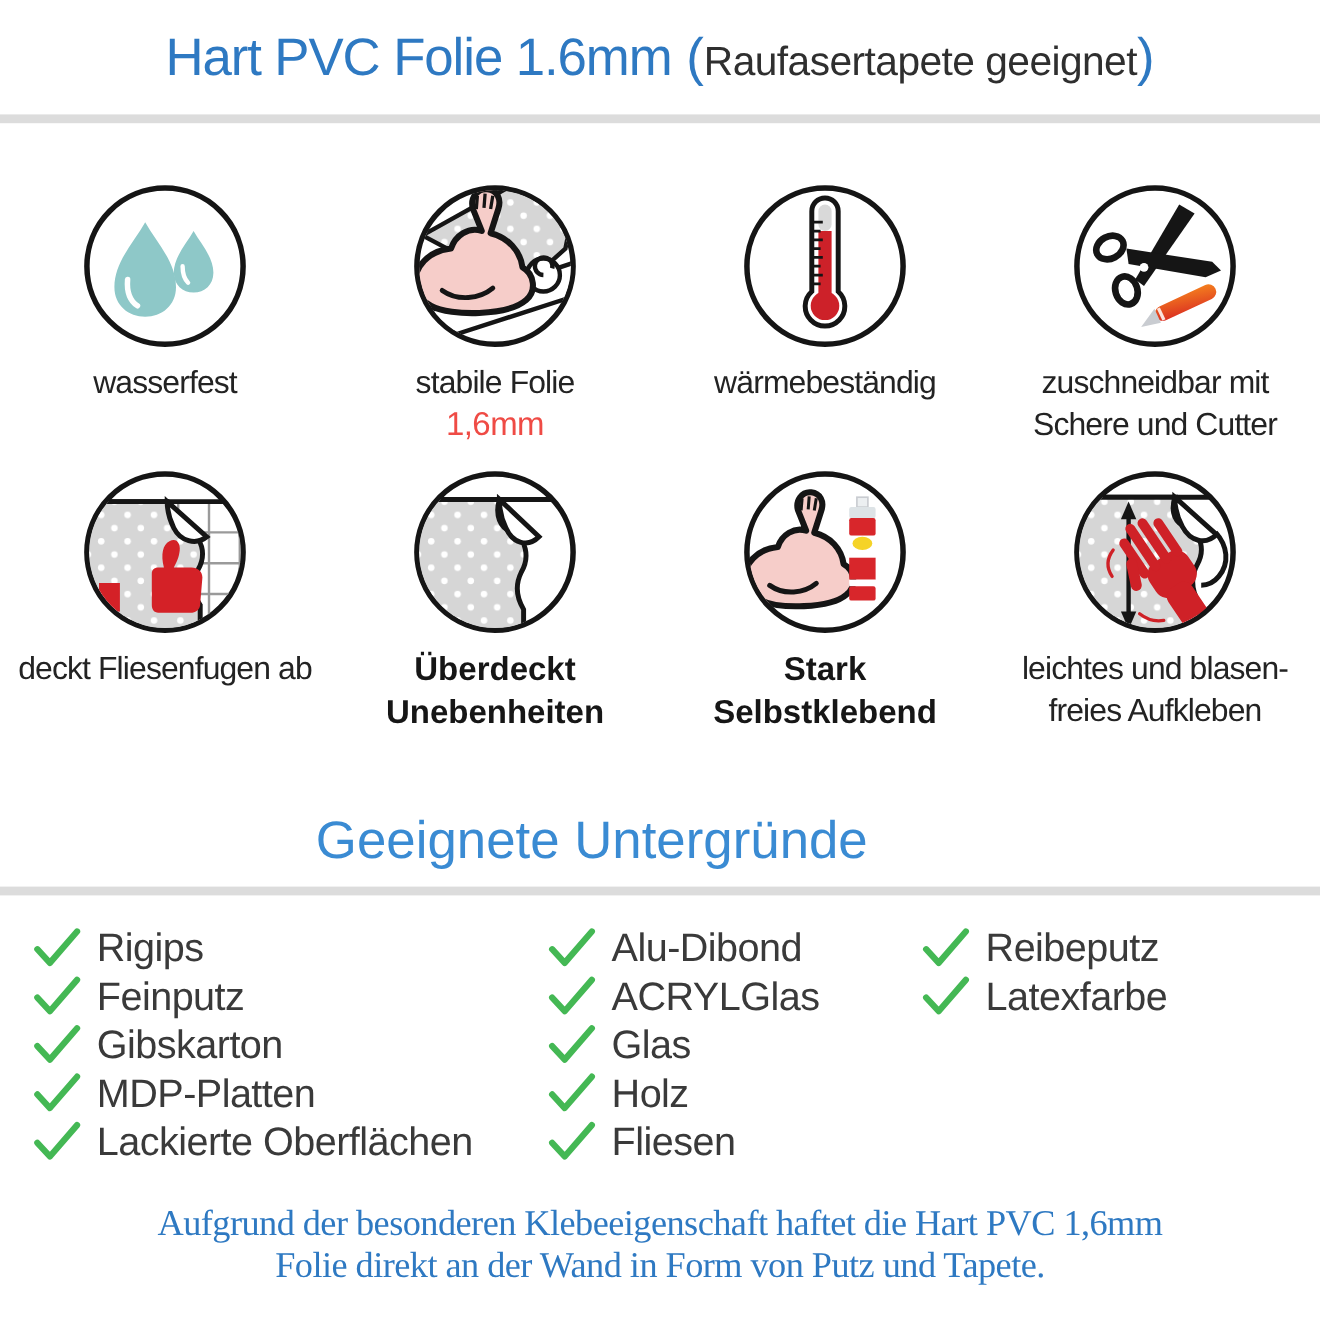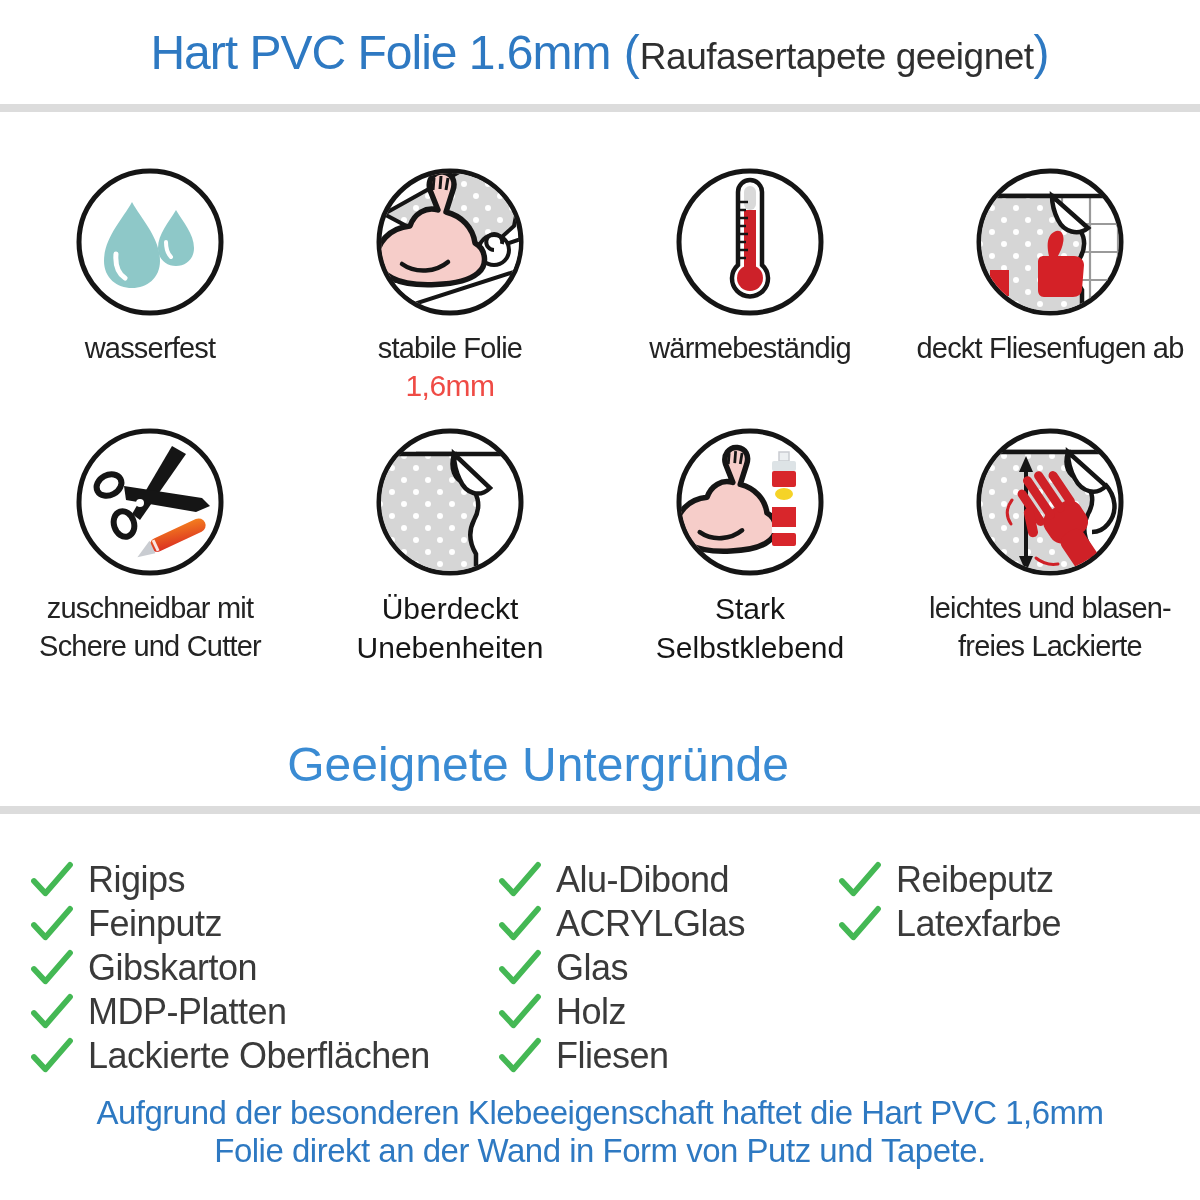--- a/index.html
+++ b/index.html
@@ -14,35 +14,35 @@
   .bar{position:absolute;left:0;width:1200px;height:8px;background:#dcdcdc;}
   .bar1{top:104px;} .bar2{top:806px;}
   
   .features{position:absolute;top:166px;left:0;width:1200px;display:grid;
             grid-template-columns:repeat(4,300px);grid-auto-rows:260px;}
   .feat{display:flex;flex-direction:column;align-items:center;}
   .icon-circle{width:152px;height:152px;}
   .icon-circle svg{display:block;width:152px;height:152px;}
   .feat-label{margin-top:11px;font-size:29px;line-height:38px;letter-spacing:-0.8px;
               color:#232323;text-align:center;white-space:pre-line;}
-  .feat-label.em{font-weight:400;font-size:30px;letter-spacing:0;color:#161616;line-height:39px;}
+  .feat-label.em{font-weight:700;font-size:30px;letter-spacing:0;color:#161616;line-height:39px;}
   .feat-sub{margin-top:2px;font-size:30px;letter-spacing:-0.5px;color:#ef4b45;text-align:center;}
   
   .surfaces-heading{position:absolute;top:736px;left:0;width:1076px;margin:0;text-align:center;
                     font-size:48px;font-weight:400;color:#3a8bd3;letter-spacing:0;line-height:58px;}
-  .surfaces{position:absolute;top:858px;left:0;width:1200px;height:230px;}
+  .surfaces{position:absolute;top:840px;left:0;width:1200px;height:230px;}
   .surf-col{position:absolute;top:0;}
   .col1{left:30px;} .col2{left:498px;} .col3{left:838px;}
   .surf-item{display:flex;align-items:center;height:44px;}
   .check{width:44px;height:38px;flex:0 0 44px;margin-right:14px;}
   .check svg{display:block;width:44px;height:38px;}
   .surf-label{font-size:36px;color:#3a3a3a;letter-spacing:-0.5px;white-space:nowrap;}
   
   .note{position:absolute;top:1094px;left:0;width:1200px;text-align:center;color:#2e79c2;
-        font-size:33px;line-height:38px;letter-spacing:-0.5px;white-space:pre-line;}
+        font-size:33px;line-height:38px;letter-spacing:-0.5px;white-space:pre-line;font-family:Liberation Serif, serif;}
 </style>
 </head>
 <body>
 
 <div class="page">
 
   <header class="title"><span class="t-main">Hart PVC Folie 1.6mm</span><span class="t-paren"> (</span><span class="t-note">Raufasertapete geeignet</span><span class="t-paren">)</span></header>
 
   <div class="bar bar1"></div>
 
@@ -104,20 +104,46 @@
             <line x1="66" y1="52" x2="74" y2="52"></line>
               <line x1="66" y1="60" x2="72" y2="60"></line>
             <line x1="66" y1="68" x2="74" y2="68"></line>
               <line x1="66" y1="76" x2="72" y2="76"></line>
             <line x1="66" y1="84" x2="74" y2="84"></line>
               <line x1="66" y1="92" x2="72" y2="92"></line>
           </g>
         </svg>
       </div>
       <div class="feat-label">wärmebeständig</div>
+    </div>
+
+    <div class="feat">
+      <div class="icon-circle">
+        <svg viewBox="0 0 152 152">
+          <defs>
+            <linearGradient id="cutg" x1="0" y1="1" x2="1" y2="0">
+              <stop offset="0" stop-color="#d92b22"></stop>
+                <stop offset="1" stop-color="#f5821e"></stop>
+            </linearGradient>
+          </defs>
+          <circle cx="76" cy="76" r="71" fill="#fff" stroke="#151515" stroke-width="5"></circle>
+          <polygon points="58,88 98,20 112,28 66,94" fill="#151515"></polygon>
+          <polygon points="50,60 128,72 136,80 122,86 52,74" fill="#151515"></polygon>
+          <ellipse cx="35" cy="59" rx="13" ry="10" fill="none" stroke="#151515" stroke-width="6" transform="rotate(-28 35 59)"></ellipse>
+          <ellipse cx="50" cy="98" rx="10" ry="13" fill="none" stroke="#151515" stroke-width="6" transform="rotate(-18 50 98)"></ellipse>
+          <circle cx="66" cy="77" r="4" fill="#fff"></circle>
+          <g transform="rotate(-25 102 110)">
+            <rect x="74" y="103" width="60" height="14" rx="7" fill="url(#cutg)"></rect>
+            <polygon points="58,113 76,103 76,117" fill="#c9ccd1"></polygon>
+            <rect x="78" y="104" width="3" height="12" fill="#fff" opacity="0.85"></rect>
+          </g>
+        </svg>
+      </div>
+      <div class="feat-label">zuschneidbar mit
+Schere und Cutter</div>
     </div>
 
     <div class="feat">
       <div class="icon-circle">
         <svg viewBox="0 0 152 152">
           <defs>
             <clipPath id="c5">
                 <circle cx="76" cy="76" r="69"></circle>
               </clipPath>
             <pattern id="dp5" patternUnits="userSpaceOnUse" width="24" height="24">
@@ -140,46 +166,20 @@
             </g>
             <path d="M4,30 L150,30" stroke="#151515" stroke-width="4.5"></path>
             <path d="M2,30 L78,30 C80,42 86,52 96,56 C110,62 114,78 106,92 C100,103 102,115 108,124 L108,152 L0,152 Z" fill="url(#dp5)" stroke="#151515" stroke-width="4.5"></path>
             <path d="M78,30 L114,62 C104,70 90,66 84,54 C80,46 78,38 78,30 Z" fill="#fff" stroke="#151515" stroke-width="4.5"></path>
             <rect x="16" y="104" width="19" height="26" fill="#d42127"></rect>
             <path d="M64,96 C64,92 66,90 70,90 L75,90 C72,78 74,69 80,66 C87,62 91,69 89,77 C88,83 85,88 84,90 L100,90 C106,90 110,94 110,99 L108,123 C108,128 104,131 99,131 L70,131 C66,131 64,128 64,124 Z" fill="#d42127"></path>
           </g>
         </svg>
       </div>
       <div class="feat-label">deckt Fliesenfugen ab</div>
-    </div>
-
-    <div class="feat">
-      <div class="icon-circle">
-        <svg viewBox="0 0 152 152">
-          <defs>
-            <linearGradient id="cutg" x1="0" y1="1" x2="1" y2="0">
-              <stop offset="0" stop-color="#d92b22"></stop>
-                <stop offset="1" stop-color="#f5821e"></stop>
-            </linearGradient>
-          </defs>
-          <circle cx="76" cy="76" r="71" fill="#fff" stroke="#151515" stroke-width="5"></circle>
-          <polygon points="58,88 98,20 112,28 66,94" fill="#151515"></polygon>
-          <polygon points="50,60 128,72 136,80 122,86 52,74" fill="#151515"></polygon>
-          <ellipse cx="35" cy="59" rx="13" ry="10" fill="none" stroke="#151515" stroke-width="6" transform="rotate(-28 35 59)"></ellipse>
-          <ellipse cx="50" cy="98" rx="10" ry="13" fill="none" stroke="#151515" stroke-width="6" transform="rotate(-18 50 98)"></ellipse>
-          <circle cx="66" cy="77" r="4" fill="#fff"></circle>
-          <g transform="rotate(-25 102 110)">
-            <rect x="74" y="103" width="60" height="14" rx="7" fill="url(#cutg)"></rect>
-            <polygon points="58,113 76,103 76,117" fill="#c9ccd1"></polygon>
-            <rect x="78" y="104" width="3" height="12" fill="#fff" opacity="0.85"></rect>
-          </g>
-        </svg>
-      </div>
-      <div class="feat-label">zuschneidbar mit
-Schere und Cutter</div>
     </div>
 
     <div class="feat">
       <div class="icon-circle">
         <svg viewBox="0 0 152 152">
           <defs>
             <clipPath id="c6">
                 <circle cx="76" cy="76" r="69"></circle>
               </clipPath>
             <pattern id="dp6" patternUnits="userSpaceOnUse" width="24" height="24">
@@ -261,21 +261,21 @@
               <rect x="78" y="38" width="9" height="50" rx="4.5"></rect>
               <rect x="90" y="40" width="9" height="48" rx="4.5"></rect>
               <rect x="102" y="48" width="9" height="40" rx="4.5"></rect>
               <rect x="57" y="64" width="10" height="30" rx="5" transform="rotate(22 62 79)"></rect>
               <rect x="74" y="108" width="26" height="52" rx="9"></rect>
             </g>
           </g>
         </svg>
       </div>
       <div class="feat-label">leichtes und blasen-
-freies Lackierte</div>
+freies Aufkleben</div>
     </div>
 
   </section>
 
   <h2 class="surfaces-heading">Geeignete Untergründe</h2>
   <div class="bar bar2"></div>
 
   <section class="surfaces">
     <div class="surf-col col1">
       <div class="surf-item">

